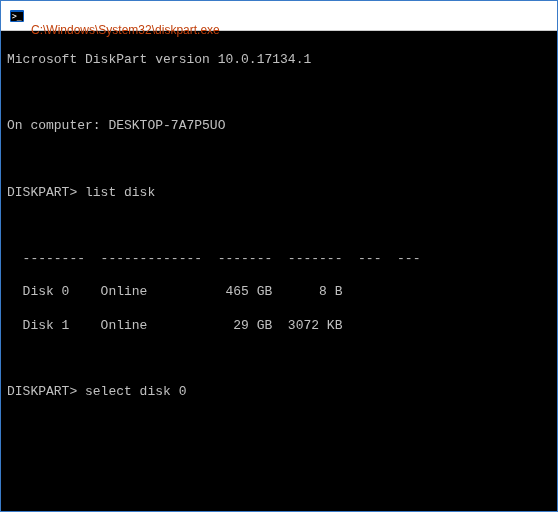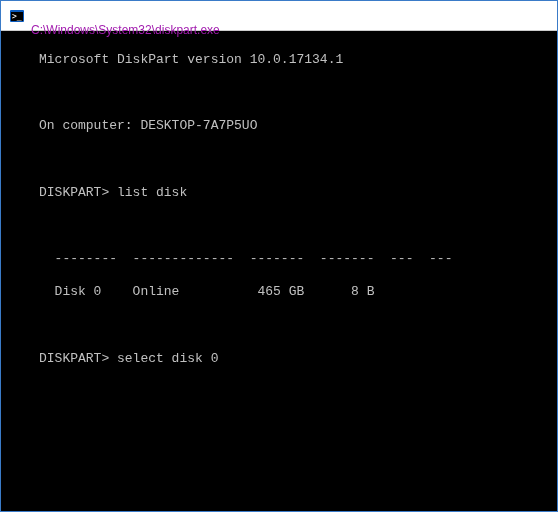--- a/index.html
+++ b/index.html
@@ -11,33 +11,33 @@
       display: flex;
       align-items: center;
       padding: 0 8px;
       border-bottom: 1px solid #ccc;
     }
     .app-icon {
       width: 16px; height: 16px;
       margin-right: 6px;
       display: flex; align-items: center; justify-content: center;
     }
-    .title-text { font-size: 12px; color: #a21caf; margin-top: 28px; }
+    .title-text { font-size: 12px; color: #c2410c; margin-top: 28px; }
     .terminal {
       background: #000;
       color: #c0c0c0;
       font-family: "Consolas", "Courier New", monospace;
       font-size: 13px;
       padding: 4px 6px;
       line-height: 1.28;
       white-space: pre;
       height: calc(100% - 30px);
       overflow: hidden;
     }
-    .terminal div { white-space: pre; margin-left: 32px; }
+    .terminal div { white-space: pre; }
   </style>
 </head>
 <body>
 
 <div class="window">
   <div class="titlebar">
     <span class="app-icon">
       <svg width="16" height="16" viewBox="0 0 16 16">
         <rect x="1" y="2" width="14" height="12" fill="#0a5bbf" rx="1"></rect>
         <rect x="2" y="4" width="12" height="9" fill="#000"></rect>
@@ -48,20 +48,21 @@
   </div>
   <div class="terminal">
 <div>Microsoft DiskPart version 10.0.17134.1</div>
 <div> </div>
 <div>On computer: DESKTOP-7A7P5UO</div>
 <div> </div>
 <div>DISKPART&gt; list disk</div>
 <div> </div>
 <div>  --------  -------------  -------  -------  ---  ---</div>
 <div>  Disk 0    Online          465 GB      8 B</div>
+<div>  Disk 1    Online           29 GB  3072 KB</div>
 <div> </div>
 <div>DISKPART&gt; select disk 0</div>
 <div> </div>
 
 
 
 
 
 
 

